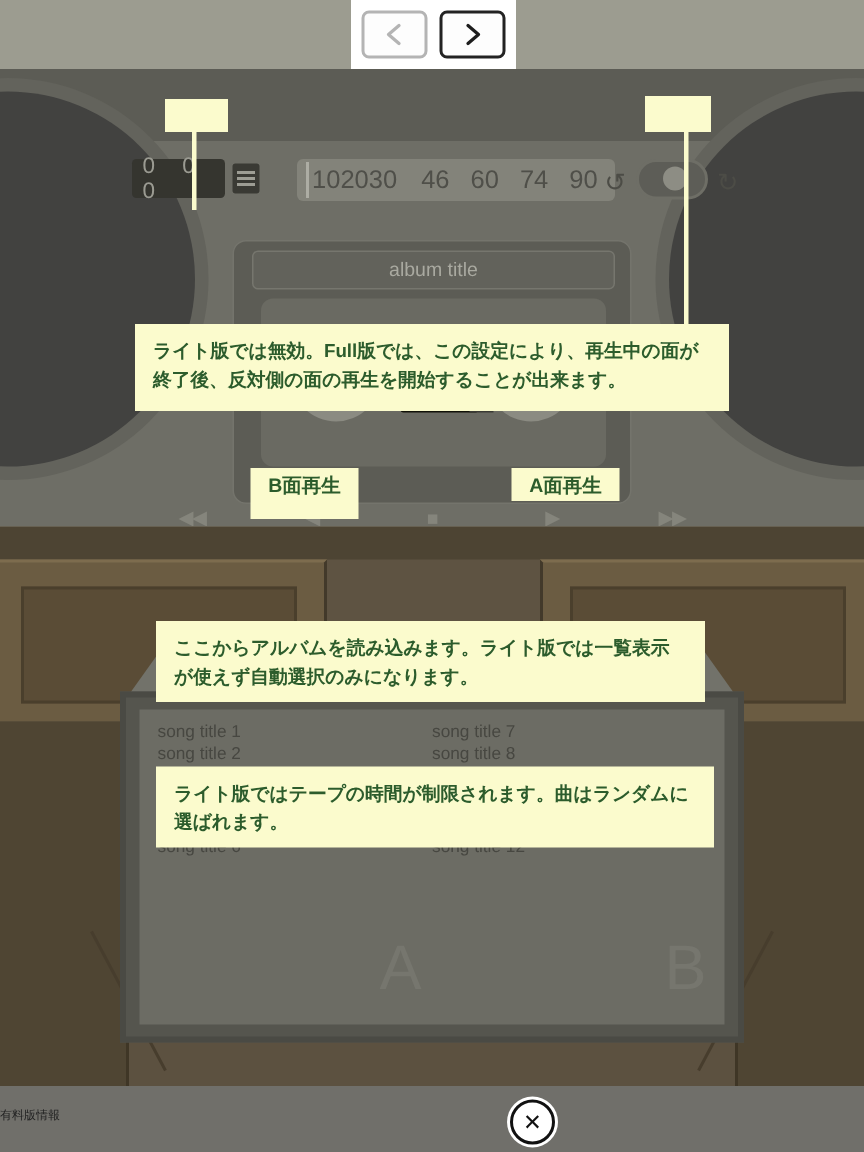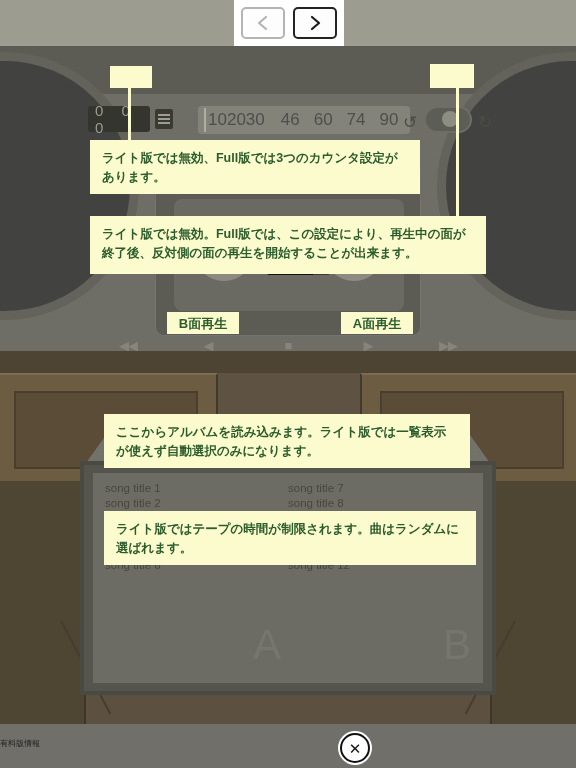--- a/index.html
+++ b/index.html
@@ -372,25 +372,24 @@
       <div class="side-letter b">B</div>
     </div>
   </div>
 
   <div class="chip" style="left:110px;top:66px;width:42px;height:22px;"></div>
   <div class="lead" style="left:128px;top:88px;width:3px;height:52px;"></div>
 
   <div class="chip" style="left:430px;top:64px;width:44px;height:24px;"></div>
   <div class="lead" style="left:456px;top:88px;width:3px;height:128px;"></div>
 
-  <div class="tip" style="left:90px;top:140px;width:330px;height:54px;">ライト版では無効、Full版では3つのカウンタ設定があります。</div>
 
   <div class="tip" style="left:90px;top:216px;width:396px;height:58px;">ライト版では無効。Full版では、この設定により、再生中の面が終了後、反対側の面の再生を開始することが出来ます。</div>
 
-  <div class="inline-tag" style="left:167px;top:312px;width:72px;height:22px;text-align:center;">B面再生</div>
+  <div class="inline-tag" style="left:167px;top:312px;width:72px;height:34px;text-align:center;">B面再生</div>
   <div class="inline-tag" style="left:341px;top:312px;width:72px;height:22px;text-align:center;">A面再生</div>
 
   <div class="tip" style="left:104px;top:370px;width:366px;height:54px;margin-top:44px;">ここからアルバムを読み込みます。ライト版では一覧表示が使えず自動選択のみになります。</div>
 
   <div class="tip" style="left:104px;top:511px;width:372px;height:54px;">ライト版ではテープの時間が制限されます。曲はランダムに選ばれます。</div>
 
 
   <div class="bottombar">
     <div class="paid-link">有料版情報</div>
   </div>

